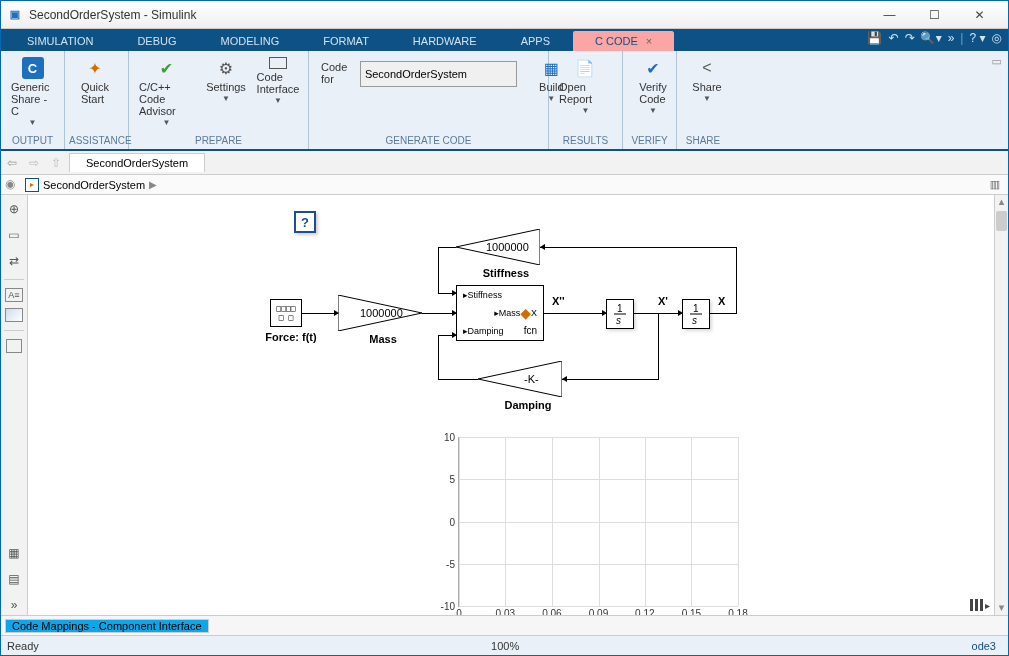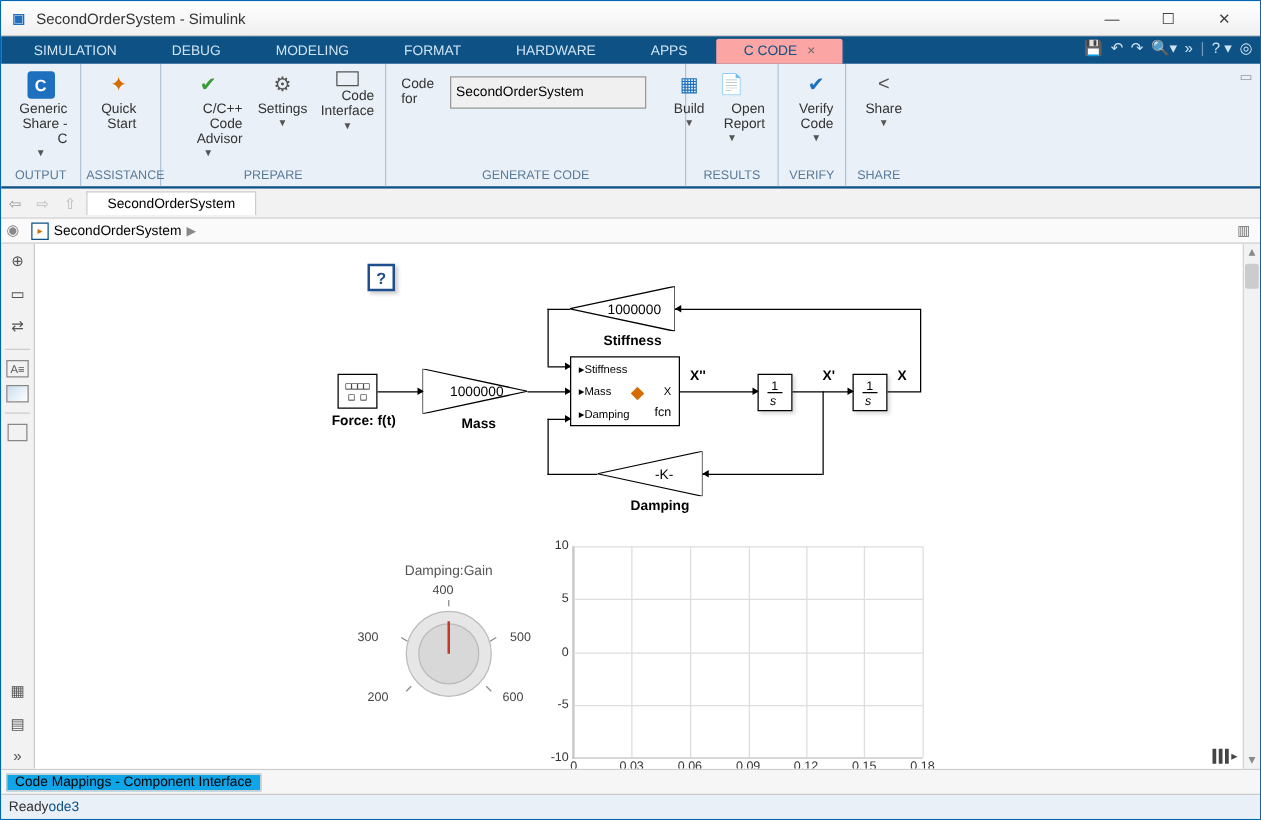--- a/index.html
+++ b/index.html
@@ -15,21 +15,21 @@
   .mtab.active{background:#fca5a5;color:#0d5185;border:1px solid #0d5185;border-bottom:none;border-radius:3px 3px 0 0}
   .mtab.active .x{margin-left:8px;color:#666}
   .quickbar{position:absolute;right:6px;top:2px;display:flex;gap:6px;color:#cfe3f2;font-size:12px;align-items:center}
   .quickbar span{cursor:pointer}
   .ribbon{height:100px;background:#eaf0f7;border-bottom:2px solid #0d5185;display:flex}
   .rgroup{border-right:1px solid #b0c4d8;padding:2px 4px;display:flex;flex-direction:column}
   .rgroup .items{display:flex;flex:1}
   .rgroup .gl{text-align:center;font-size:10px;color:#5a7a9a;padding:1px 0}
   .ritem{display:flex;flex-direction:column;align-items:center;justify-content:flex-start;padding:4px 6px;min-width:52px;cursor:pointer}
   .ritem .ico{width:22px;height:22px;margin-bottom:2px;display:flex;align-items:center;justify-content:center;font-size:16px}
-  .ritem .lbl{font-size:11px;text-align:right;line-height:12px;color:#333}
+  .ritem .lbl{font-size:11px;text-align:left;line-height:12px;color:#333}
   .ritem .dd{font-size:8px;color:#555;margin-top:1px}
   .rfield{display:flex;flex-direction:row;padding:8px 8px 0;flex:1}
   .rfield label{font-size:11px;color:#333;margin-bottom:2px}
   .rfield input{width:170px;border:1px solid #999;padding:2px 4px;font-size:11px;background:#f0f0f0}
   .docnav{height:24px;background:#f2f2f2;border-bottom:1px solid #ccc;display:flex;align-items:center}
   .navbtn{width:22px;height:22px;display:flex;align-items:center;justify-content:center;color:#999;font-size:12px;cursor:pointer}
   .doctab{padding:3px 16px;background:#fff;border:1px solid #ccc;border-bottom:none;font-size:11px;margin-left:2px}
   .bc{height:20px;display:flex;align-items:center;padding:0 4px;border-bottom:1px solid #ccc;background:#fafafa}
   .bc .ico{width:16px;height:16px;margin-right:4px;font-size:12px;color:#888}
   .bc .simicon{width:14px;height:14px;border:1px solid #0d5185;background:#fff;margin-right:4px;display:flex;align-items:center;justify-content:center;font-size:8px;color:#d66b00}
@@ -253,21 +253,21 @@
       <svg class="block gainR" style="left:428px;top:34px">
           <polygon points="84,0 0,18 84,36" fill="#fff" stroke="#000"></polygon>
           <text x="30" y="22" font-size="11">1000000</text>
         </svg>
       <div class="sbtext" style="left:448px;top:72px;width:60px">Stiffness</div>
 
       <div class="block fcn" style="left:428px;top:90px">
         <div style="display:flex;justify-content:space-between;align-items:flex-start">
           <span>▸<span>Stiffness</span></span>
         </div>
-        <div style="display:flex;justify-content:space-between;align-items:center">
+        <div style="display:flex;justify-content:flex-end;align-items:center">
           <span>▸<span>Mass</span></span>
           <span class="mid"><span class="ml" style="color:#d66b00">◆</span></span>
           <span>X</span>
         </div>
         <div style="display:flex;justify-content:space-between;align-items:center">
           <span>▸<span>Damping</span></span>
           <span class="mid">fcn</span>
         </div>
       </div>
 
@@ -315,40 +315,20 @@
       <div class="arrH" style="left:424px;top:95px;border-left:5px solid #000"></div>
 
       <div class="wire" style="left:534px;top:184px;width:96px;height:1px"></div>
       <div class="wire" style="left:630px;top:118px;width:1px;height:67px"></div>
       <div class="arrH" style="left:534px;top:181px;border-right:5px solid #000"></div>
       <div class="wire" style="left:410px;top:140px;width:18px;height:1px"></div>
       <div class="arrH" style="left:424px;top:137px;border-left:5px solid #000"></div>
       <div class="wire" style="left:410px;top:140px;width:1px;height:45px"></div>
       <div class="wire" style="left:410px;top:184px;width:40px;height:1px"></div>
 
-      <div class="knob" style="left:256px;top:256px">
-        <div class="kt">Damping:Gain</div>
-        <svg width="120" height="100" viewBox="0 0 120 100">
-          <circle cx="60" cy="56" r="34" fill="#e6e6e6" stroke="#bbb"></circle>
-          <circle cx="60" cy="56" r="24" fill="#d8d8d8" stroke="#bbb"></circle>
-          <line x1="60" y1="56" x2="60" y2="30" stroke="#c0392b" stroke-width="2"></line>
-          <g stroke="#888">
-            <line x1="30" y1="82" x2="26" y2="86"></line>
-              <line x1="27" y1="46" x2="22" y2="43"></line>
-            <line x1="60" y1="18" x2="60" y2="13"></line>
-              <line x1="93" y1="46" x2="98" y2="43"></line>
-            <line x1="90" y1="82" x2="94" y2="86"></line>
-          </g>
-        </svg>
-        <div class="ticklbl" style="left:10px;top:102px">200</div>
-        <div class="ticklbl" style="left:2px;top:54px">300</div>
-        <div class="ticklbl" style="left:62px;top:16px">400</div>
-        <div class="ticklbl" style="left:124px;top:54px">500</div>
-        <div class="ticklbl" style="left:118px;top:102px">600</div>
-      </div>
 
       <div class="scope" style="left:430px;top:242px">
         <div class="grid">
           <div class="gh" style="top:0%"></div>
             <div class="gh" style="top:25%"></div>
             <div class="gh" style="top:50%"></div>
             <div class="gh" style="top:75%"></div>
             <div class="gh" style="top:100%"></div>
           <div class="gv" style="left:0%"></div>
             <div class="gv" style="left:16.6%"></div>
@@ -388,15 +368,16 @@
       <div style="height:14px;text-align:center;color:#888">▾</div>
     </div>
   </div>
 
   <div class="bottombar">
     <div class="pane">Code Mappings - Component Interface</div>
   </div>
 
   <div class="status">
     <div class="l">Ready</div>
+    <div class="c">100%</div>
     <div class="r">ode3</div>
   </div>
 </div>
 
 </body></html>

